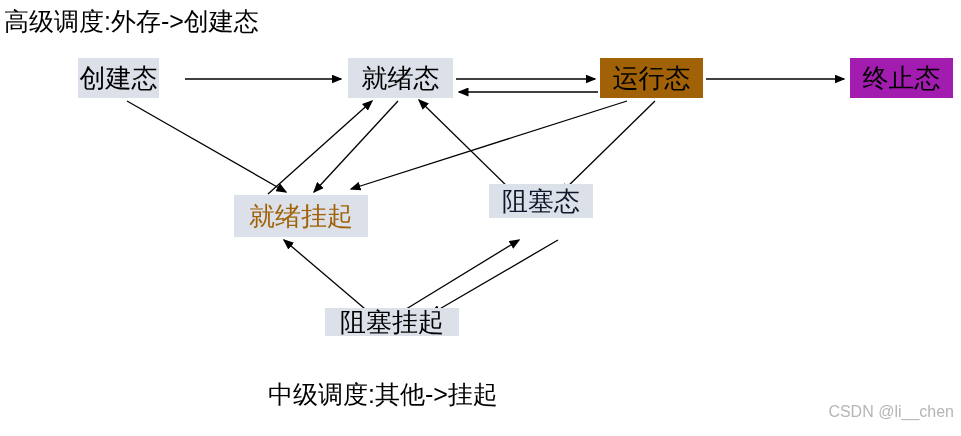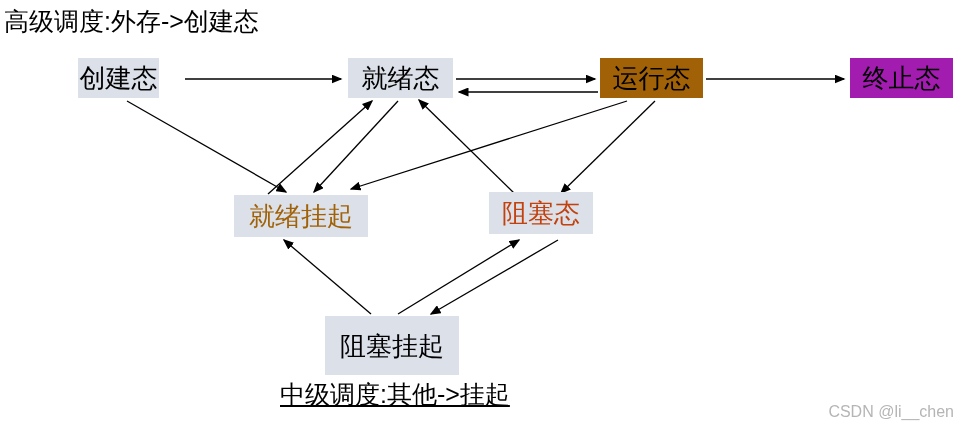--- a/index.html
+++ b/index.html
@@ -35,21 +35,21 @@
   }
   .sched-label {
     position: absolute;
     color: #000000;
     font-size: 25px;
     line-height: 1.1;
     white-space: nowrap;
   }
   .label-high { left: 4px;   top: 8px; text-align: right;  }
   .label-low  { left: 530px; top: 14px; }
-  .label-mid  { left: 280px; top: 381px; text-decoration: underline; }
+  .label-mid  { left: 268px; top: 381px; }
   .watermark {
     position: absolute;
     right: 7px;
     top: 403px;
     font-size: 16px;
     color: #b5b5b5;
     white-space: nowrap;
   }
 </style>
 </head>
@@ -77,22 +77,22 @@
       <line x1="398" y1="314" x2="519" y2="240" stroke="#000000" stroke-width="1.3" marker-end="url(#arrowhead)"></line>
       <line x1="558" y1="240" x2="431" y2="314" stroke="#000000" stroke-width="1.3" marker-end="url(#arrowhead)"></line>
     </svg>
 
   <div id="nodes-layer">
       <div class="node" style="left: 78px; top: 58px; width: 81px; height: 40px; background: rgb(219, 224, 233); color: rgb(0, 0, 0);">创建态</div>
       <div class="node" style="left: 348px; top: 58px; width: 105px; height: 40px; background: rgb(219, 224, 233); color: rgb(0, 0, 0);">就绪态</div>
       <div class="node" style="left: 600px; top: 58px; width: 103px; height: 40px; background: #a16207; color: rgb(0, 0, 0);">运行态</div>
       <div class="node" style="left: 850px; top: 58px; width: 103px; height: 40px; background: #a21caf; color: rgb(0, 0, 0);">终止态</div>
       <div class="node" style="left: 224px; top: 195px; width: 134px; height: 42px; background: rgb(219, 224, 233); color: #a16207; margin-left: 10px;">就绪挂起</div>
-      <div class="node" style="left: 489px; top: 192px; width: 104px; height: 42px; background: rgb(219, 224, 233); color: #c2410c;">阻塞态</div>
-      <div class="node" style="left: 325px; top: 316px; width: 134px; height: 59px; background: rgb(219, 224, 233); color: rgb(0, 0, 0);">阻塞挂起</div>
+      <div class="node" style="left: 489px; top: 184px; width: 104px; height: 34px; background: rgb(219, 224, 233); color: #0f172a;">阻塞态</div>
+      <div class="node" style="left: 325px; top: 308px; width: 134px; height: 28px; background: rgb(219, 224, 233); color: rgb(0, 0, 0);">阻塞挂起</div>
     </div>
 
   <div class="sched-label label-high">高级调度:外存-&gt;创建态</div>
 
 
   <div class="sched-label label-mid">中级调度:其他-&gt;挂起</div>
 
   <div class="watermark" style="color: rgb(181, 181, 181); text-align: right;">CSDN @li__chen</div>
 
 </div>

